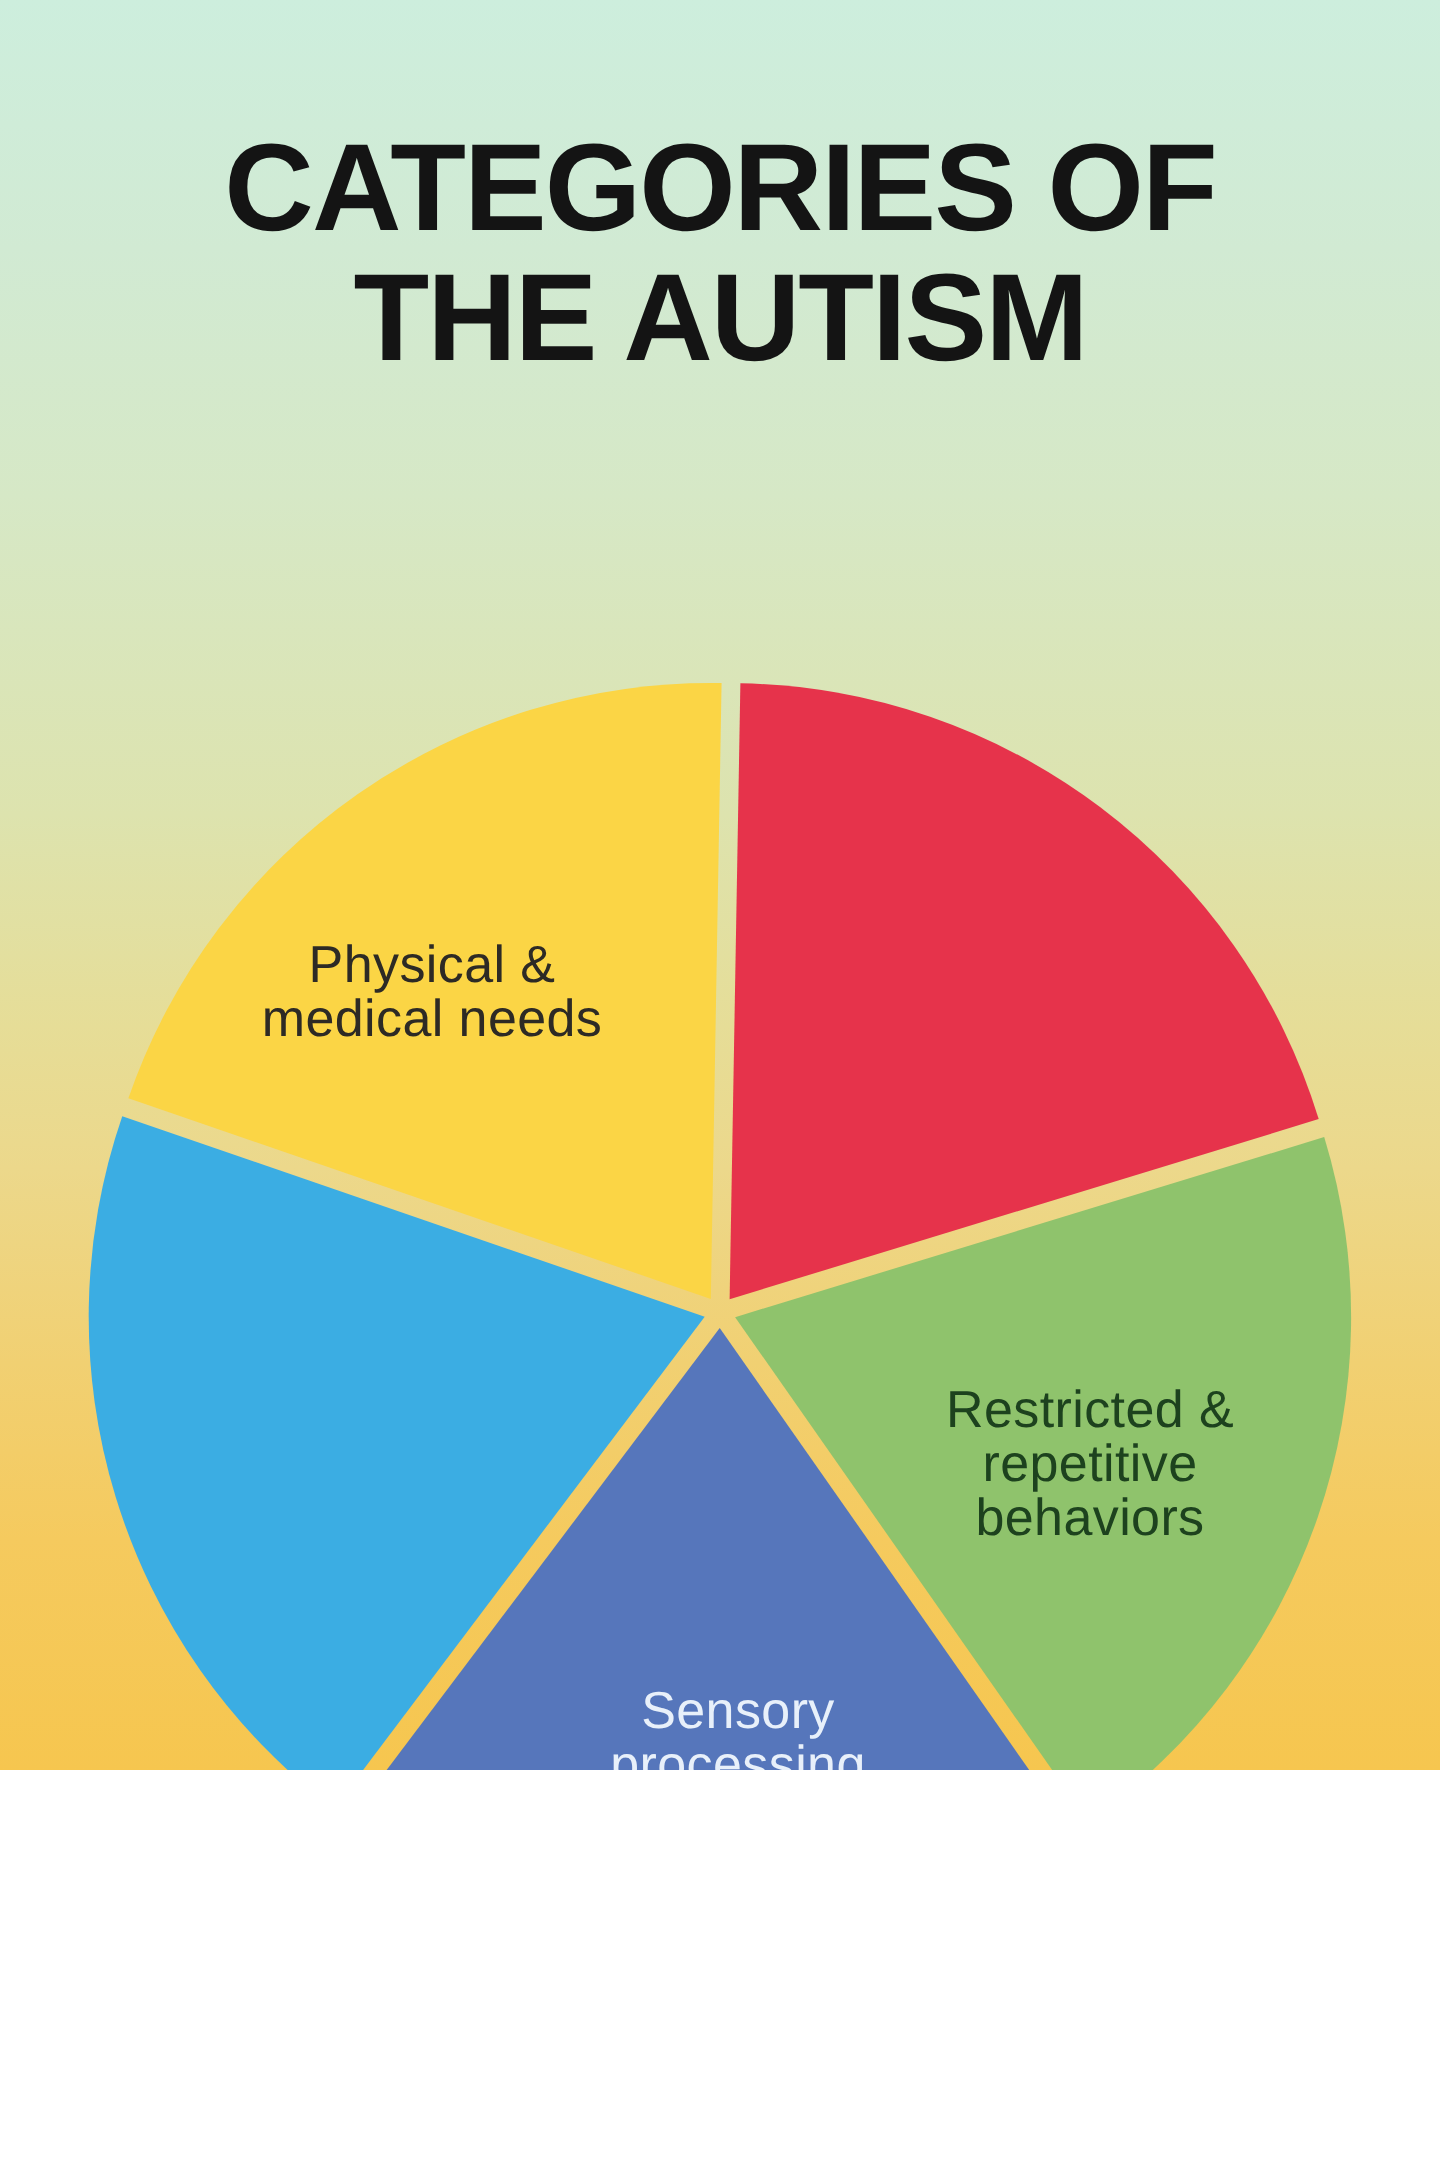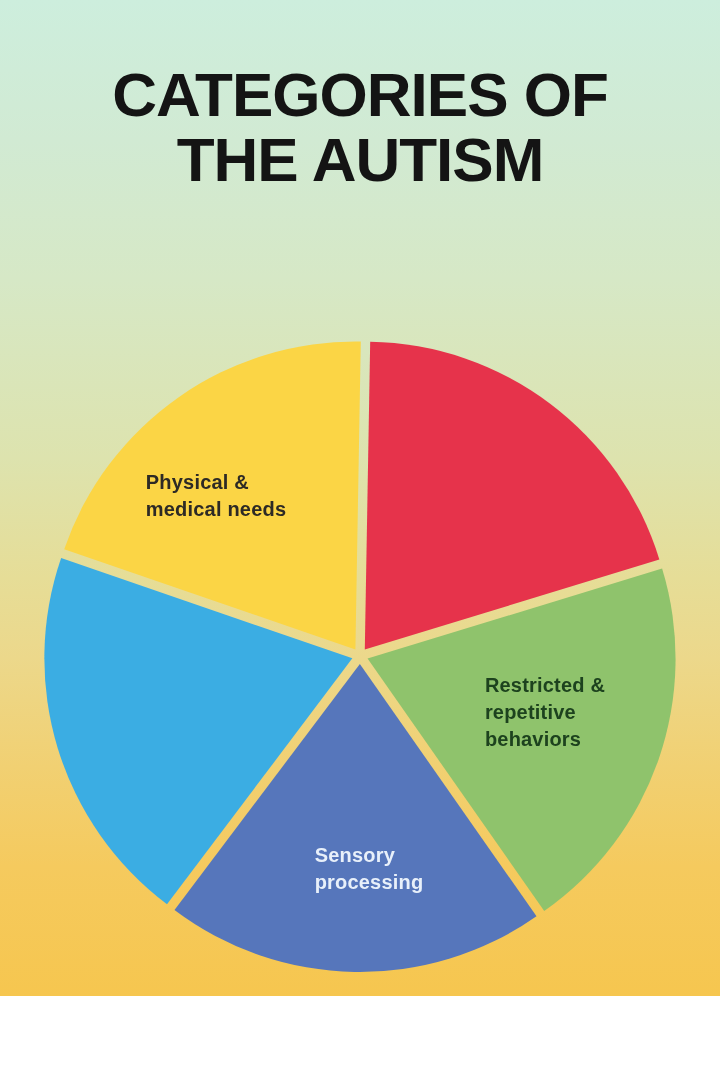--- a/index.html
+++ b/index.html
@@ -1,18 +1,18 @@
 <!DOCTYPE html>
 <html><head>
 <meta charset="utf-8">
 <style>
   html,body{margin:0;padding:0;background:#ffffff;}
   .poster{
     position:relative;
-    width:720px;height:996px;
+    width:720px;height:885px;
     overflow:hidden;
     background:linear-gradient(180deg,
       #cdeedd 0%,
       #d1ead3 14%,
       #d6e8c6 28%,
       #dde3ae 46%,
       #e6dd97 58%,
       #ecd88b 66%,
       #f1d072 77%,
       #f5ca5e 87%,
@@ -42,25 +42,25 @@
   .label-layer{
     position:absolute;
     left:0;top:0;
     width:720px;height:1080px;
     pointer-events:none;
   }
   .slice-label{
     position:absolute;
     transform:translate(-50%,-50%);
     font-family:"Liberation Sans", sans-serif;
-    font-size:20px;
+    font-size:26px;
     line-height:27px;
-    font-weight:700;
+    font-weight:400;
     letter-spacing:0.2px;
-    text-align:left;
+    text-align:center;
     white-space:pre-line;
   }
 </style>
 </head>
 <body>
 
 <div class="poster">
 
   <header class="poster-header">
     <h1 class="page-title">
@@ -71,21 +71,21 @@
 
   <svg class="wheel-svg" viewBox="0 0 720 1080">
       <path d="M 360 656 L 365.38 348.05 A 308 308 0 0 1 654.54 565.95 Z" fill="#e6334b" transform="translate(4.81 -6.39)"></path>
       <path d="M 360 656 L 654.54 565.95 A 308 308 0 0 1 536.66 908.30 Z" fill="#8fc36c" transform="translate(7.56 2.60)"></path>
       <path d="M 360 656 L 536.66 908.30 A 308 308 0 0 1 174.64 901.98 Z" fill="#5676bb" transform="translate(-0.14 8.00)"></path>
       <path d="M 360 656 L 174.64 901.98 A 308 308 0 0 1 68.78 555.73 Z" fill="#3bade3" transform="translate(-7.65 2.34)"></path>
       <path d="M 360 656 L 68.78 555.73 A 308 308 0 0 1 365.38 348.05 Z" fill="#fbd545" transform="translate(-4.59 -6.55)"></path>
     </svg>
 
   <div class="label-layer">
-      <div class="slice-label" style="left: 545px; top: 712px; color: rgb(29, 66, 30);">Restricted &amp;
+      <div class="slice-label" style="left: 545px; top: 732px; color: rgb(29, 66, 30);">Restricted &amp;
 repetitive
 behaviors</div>
       <div class="slice-label" style="left: 369px; top: 869px; color: rgb(232, 240, 250);">Sensory
 processing</div>
       <div class="slice-label" style="left: 216px; top: 496px; color: rgb(45, 42, 37);">Physical &amp;
 medical needs</div>
     </div>
 
 </div>
 

